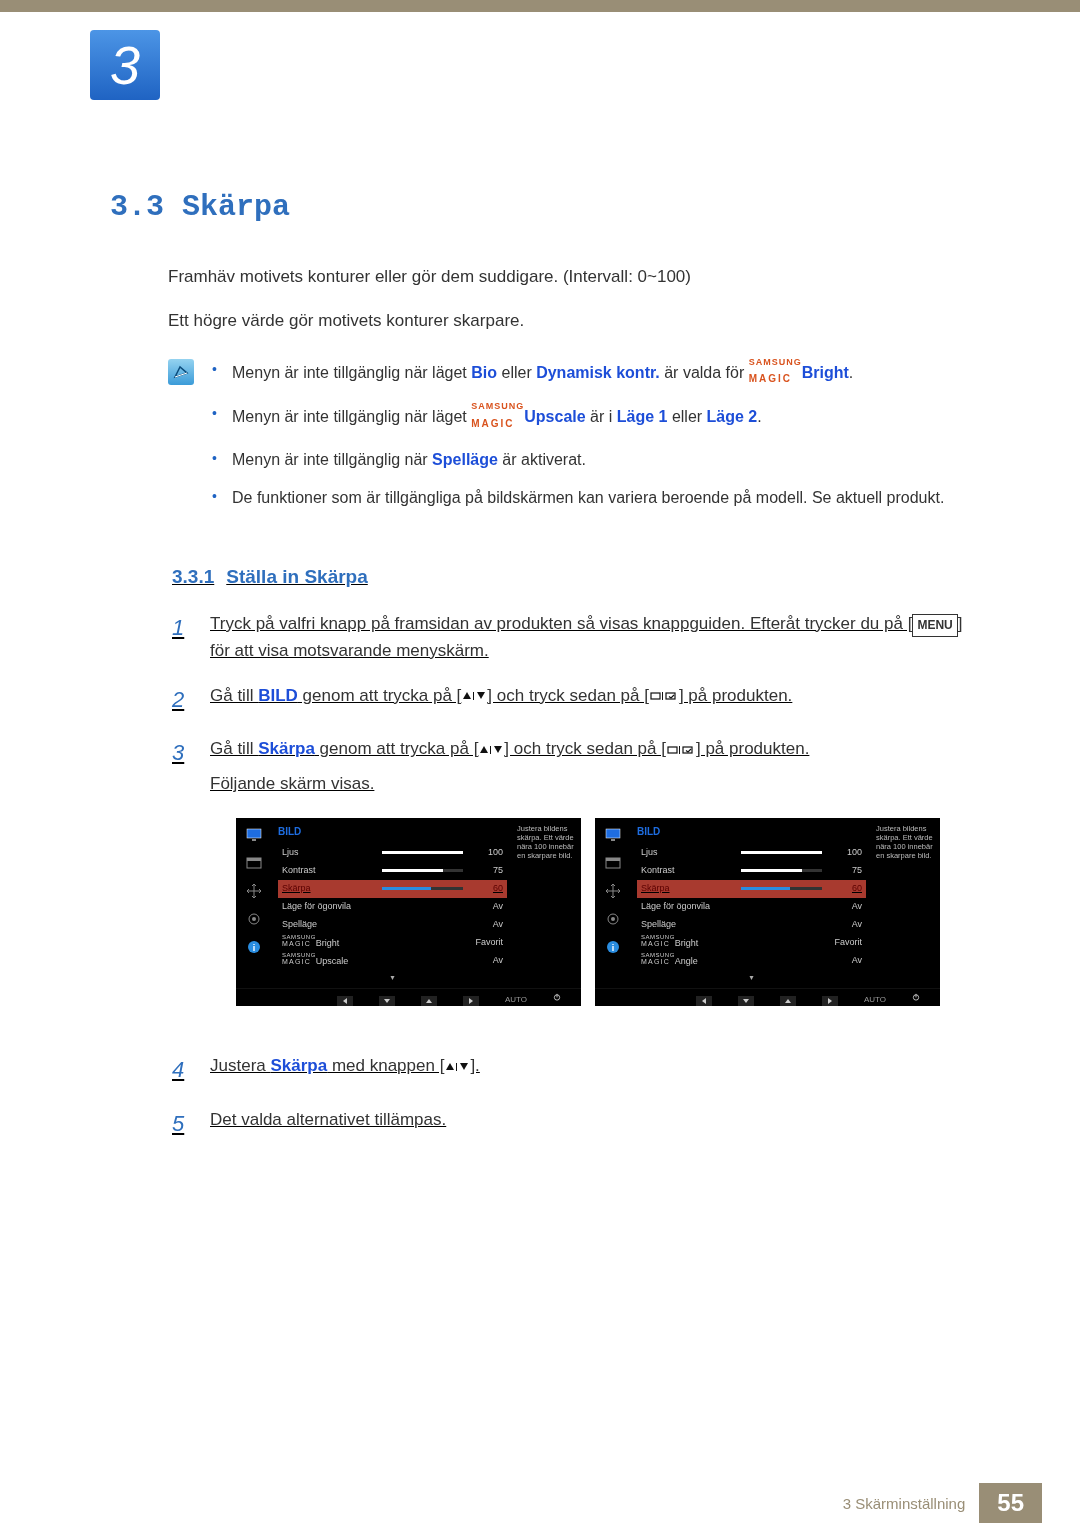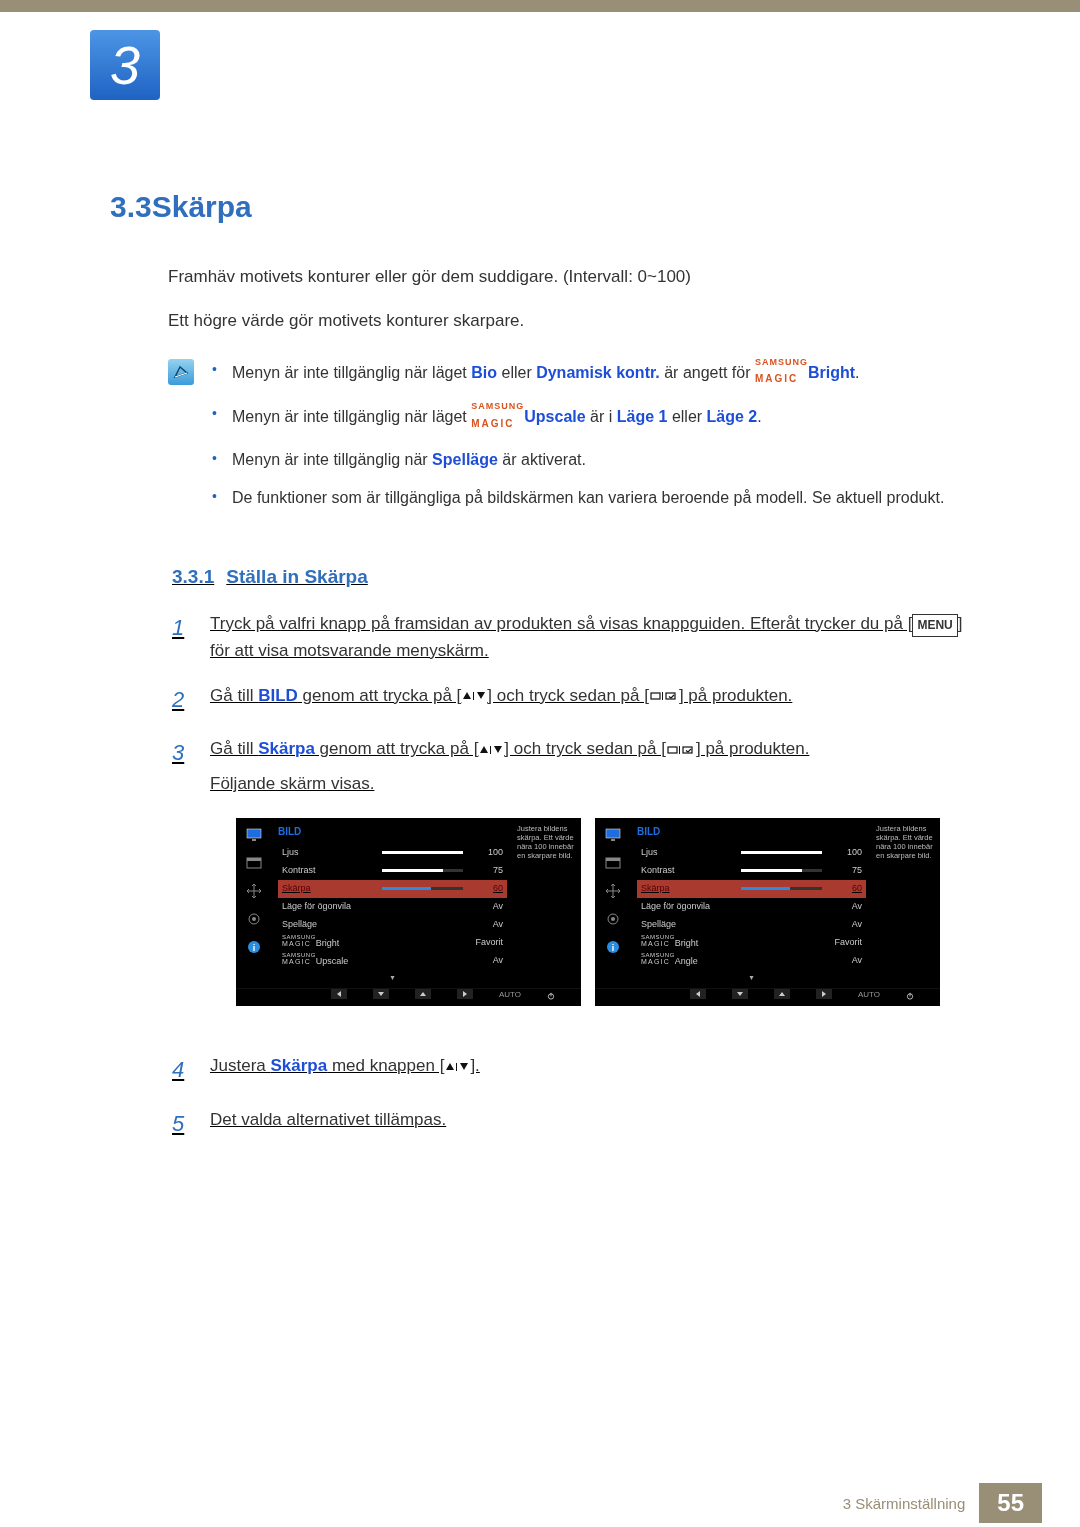--- a/index.html
+++ b/index.html
@@ -16,21 +16,21 @@
   .chapter-badge {
     width: 70px; height: 70px;
     background: linear-gradient(180deg, #4c95e6 0%, #1f63c3 100%);
     border-radius: 4px;
     display: flex; align-items: center; justify-content: center;
   }
   .chapter-number { color: #fff; font-size: 54px; font-weight: 300; font-style: italic; }
   .chapter-title { color: #2f6fbd; font-size: 36px; font-weight: bold; margin-left: 20px; }
 
   .content { padding: 0 110px 0 110px; margin-top: 90px; }
-  .section-heading { display: flex; align-items: baseline; margin-bottom: 40px; }
+  .section-heading { display: flex; align-items: baseline; gap: 18px; margin-bottom: 40px; font-family: Liberation Mono, monospace; }
   .sec-num { color: #2f6fbd; font-size: 30px; font-weight: bold; }
   .sec-title { color: #2f6fbd; font-size: 30px; font-weight: bold; }
 
   .para { color: #333; font-size: 17px; line-height: 1.5; margin-left: 58px; margin-bottom: 18px; }
 
   .note-block { display: flex; margin: 26px 0 0 58px; gap: 18px; }
   .note-icon { width: 26px; height: 26px; background: linear-gradient(180deg,#95d3f0,#3b9bd8); border-radius: 3px; display:flex; align-items:center; justify-content:center; flex-shrink:0;}
   .note-icon svg{width:16px;height:16px;}
   .note-list { list-style: none; padding-left: 0; flex:1;}
   .note-list li { position: relative; padding-left: 20px; margin-bottom: 14px; font-size: 16px; line-height:1.5; color:#333;}
@@ -65,21 +65,21 @@
   .osd-label { width:92px; font-size:9px;}
   .osd-sm { display:inline-block; line-height:0.8;}
   .osd-sm .t{font-size:6px; display:block; letter-spacing:0.5px;}
   .osd-sm .b{font-size:7px; letter-spacing:1.2px;}
   .osd-bar { flex:1; height:3px; background:#333; position:relative; margin:0 8px;}
   .osd-bar .fill{height:100%; background:#fff; position:absolute; left:0;}
   .osd-bar .fill.sel{background:#2a8de0;}
   .osd-val { width:32px; text-align:right; font-size:9px;}
   .osd-desc { width:68px; font-size:7.5px; padding:6px 4px 0 4px; line-height:1.2; color:#bbb;}
   .osd-drop{font-size:8px; text-align:center; margin-top:2px; color:#aaa;}
-  .osd-btnbar{background:#000; height:18px; display:flex; justify-content:flex-end; align-items:flex-start; gap:26px; padding-right:26px; border-top:1px solid #111;}
+  .osd-btnbar{background:#000; height:18px; display:flex; justify-content:flex-end; align-items:flex-end; gap:26px; padding-right:20px; border-top:1px solid #111;}
   .osd-btnbar .bx{background:#222; width:16px; height:10px; display:flex; align-items:center; justify-content:center;}
   .osd-btnbar svg{width:8px;height:8px;}
   .osd-btnbar .auto{font-size:8px; color:#999;}
 
   
   .footer { position:absolute; bottom:0; left:0; right:18px; height:48px; display:flex; align-items:center; justify-content:flex-end; padding-right:20px;}
   .footer-bar { background:#998e76; height:40px; display:flex; align-items:center; padding:0 18px; gap:18px; width:220px; justify-content:flex-end;}
   .footer-text{ color:#998e76; font-size:15px; margin-right:14px;}
   .footer-num{ color:#fff; font-size:24px; font-weight:bold;}
 </style>
@@ -105,21 +105,21 @@
 
   <div class="note-block">
     <div class="note-icon">
       <svg viewBox="0 0 16 16">
           <path d="M2 13 L7 3 L14 9 Z" fill="none" stroke="#0b4b7a" stroke-width="1.5"></path>
           <path d="M2 13 L14 9" stroke="#fff" stroke-width="1"></path>
         </svg>
     </div>
     <ul class="note-list">
       <li>
-        <span>Menyn är inte tillgänglig när läget </span><span class="bold-orange">Bio</span><span> eller </span><span class="bold-orange">Dynamisk kontr.</span><span> är angett för </span><span class="inline-sm samsung-magic"><span class="s">SAMSUNG</span><span class="m">MAGIC</span></span><span class="bold-orange">Bright</span><span>.</span>
+        <span>Menyn är inte tillgänglig när läget </span><span class="bold-orange">Bio</span><span> eller </span><span class="bold-orange">Dynamisk kontr.</span><span> är valda för </span><span class="inline-sm samsung-magic"><span class="s">SAMSUNG</span><span class="m">MAGIC</span></span><span class="bold-orange">Bright</span><span>.</span>
       </li>
       <li>
         <span>Menyn är inte tillgänglig när läget </span><span class="inline-sm samsung-magic"><span class="s">SAMSUNG</span><span class="m">MAGIC</span></span><span class="bold-orange">Upscale</span><span> är i </span><span class="bold-orange">Läge 1</span><span> eller </span><span class="bold-orange">Läge 2</span><span>.</span>
       </li>
       <li>
         <span>Menyn är inte tillgänglig när </span><span class="bold-orange">Spelläge</span><span> är aktiverat.</span>
       </li>
       <li>De funktioner som är tillgängliga på bildskärmen kan variera beroende på modell. Se aktuell produkt.</li>
     </ul>
   </div>

